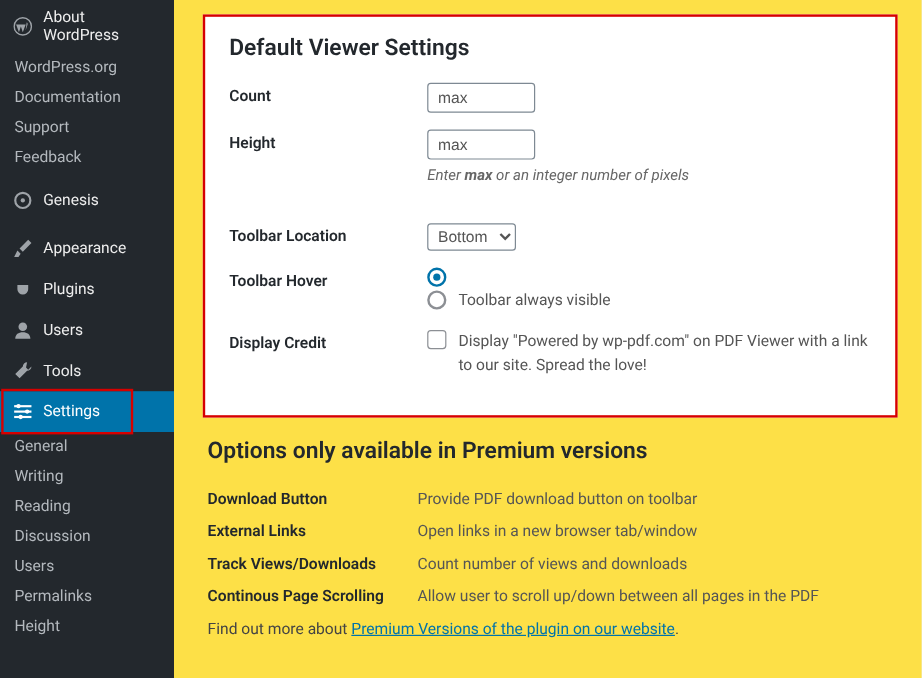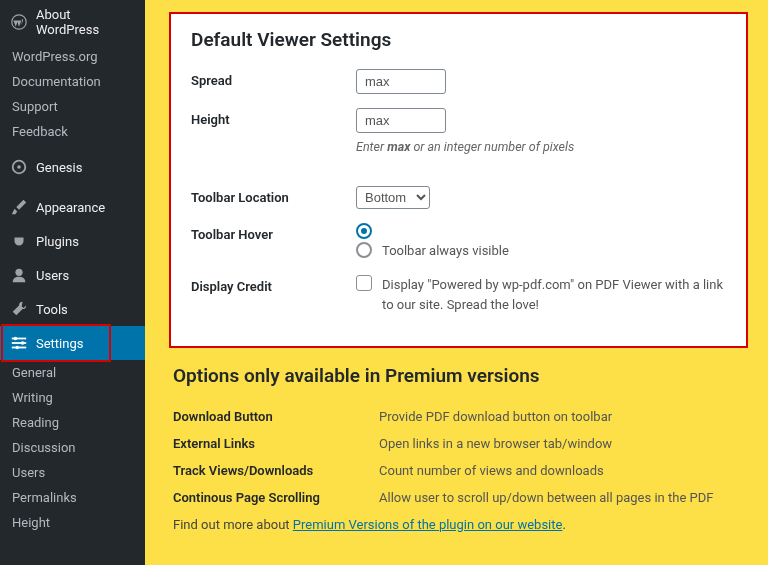--- a/index.html
+++ b/index.html
@@ -26,21 +26,21 @@
   .select-input { border: 1px solid #7e8993; border-radius: 3px; padding: 2px 6px 2px 4px; font-size: 13px; color: #555; background: #fff; }
   .hint { font-style: italic; color: #666; font-size: 12.5px; margin-top: 6px; }
   .radio-row { display: flex; align-items: center; gap: 10px; margin-bottom: 3px; }
   .radio { width: 16px; height: 16px; border: 2px solid #0073aa; border-radius: 50%; display: inline-flex; align-items: center; justify-content: center; cursor: pointer; }
   .radio.checked::after { content: ""; width: 6px; height: 6px; background: #0073aa; border-radius: 50%; }
   .radio.un { border-color: #8c8f94; }
   .checkbox { width: 16px; height: 16px; border: 1px solid #8c8f94; border-radius: 3px; display: inline-block; cursor: pointer; flex-shrink: 0; }
   .check-row { display: flex; align-items: flex-start; gap: 10px; }
   a { color: #0073aa; text-decoration: underline; }
   .premium-row { display: flex; margin-bottom: 12px; }
-  .premium-label { width: 206px; font-weight: 600; color: #23282d; font-size: 13px; }
+  .premium-label { width: 175px; font-weight: 600; color: #23282d; font-size: 13px; }
   .premium-desc { flex: 1; color: #555; font-size: 13px; }
   .settings-row { position: relative; }
   .settings-box { position: absolute; border: 2px solid #d60000; left: 1px; right: 34px; top: -2px; bottom: -2px; pointer-events: none; }
   .pdf-box { position: relative; }
   .pdf-redbox { position: absolute; border: 2px solid #d60000; left: 1px; top: -2px; bottom: -2px; right: 40px; pointer-events: none; }
 </style>
 </head>
 <body>
 
 <div class="sidebar">
@@ -121,21 +121,21 @@
   <div class="sidebar-item sub">Discussion</div>
   <div class="sidebar-item sub">Users</div>
   <div class="sidebar-item sub">Permalinks</div>
   <div class="sidebar-item sub">Height</div>
 </div>
 
 <div class="content">
   <div class="panel red">
     <h2>Default Viewer Settings</h2>
     <div class="form-row">
-      <div class="form-label">Spread</div>
+      <div class="form-label">Count</div>
       <div class="form-field"><input class="text-input" value="max" style=""></div>
     </div>
     <div class="form-row">
       <div class="form-label">Height</div>
       <div class="form-field">
         <input class="text-input" value="max" style="">
         <div class="hint"><span>Enter </span><b>max</b><span> or an integer number of pixels</span></div>
       </div>
     </div>
     <div style="height:18px"></div>

